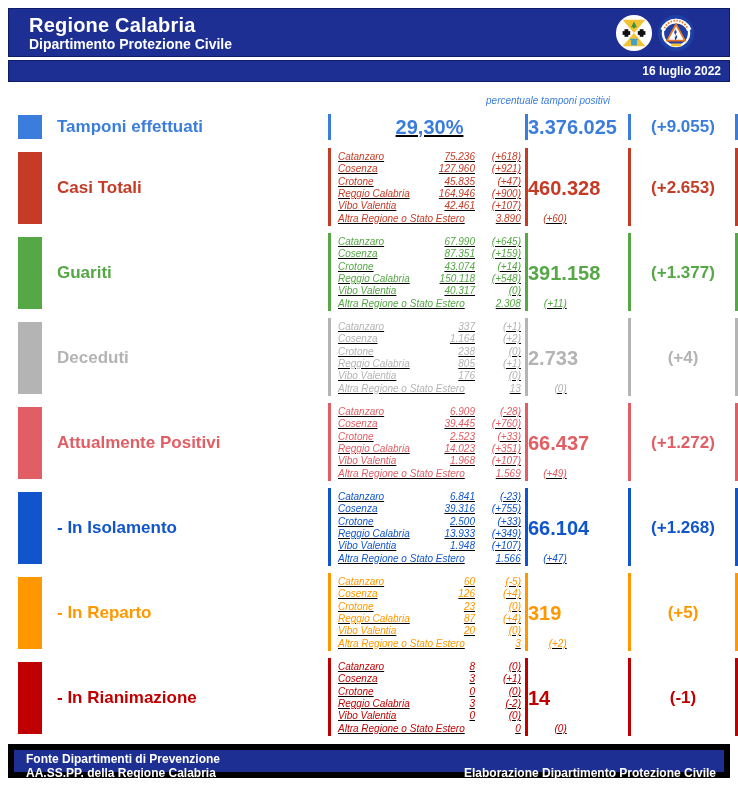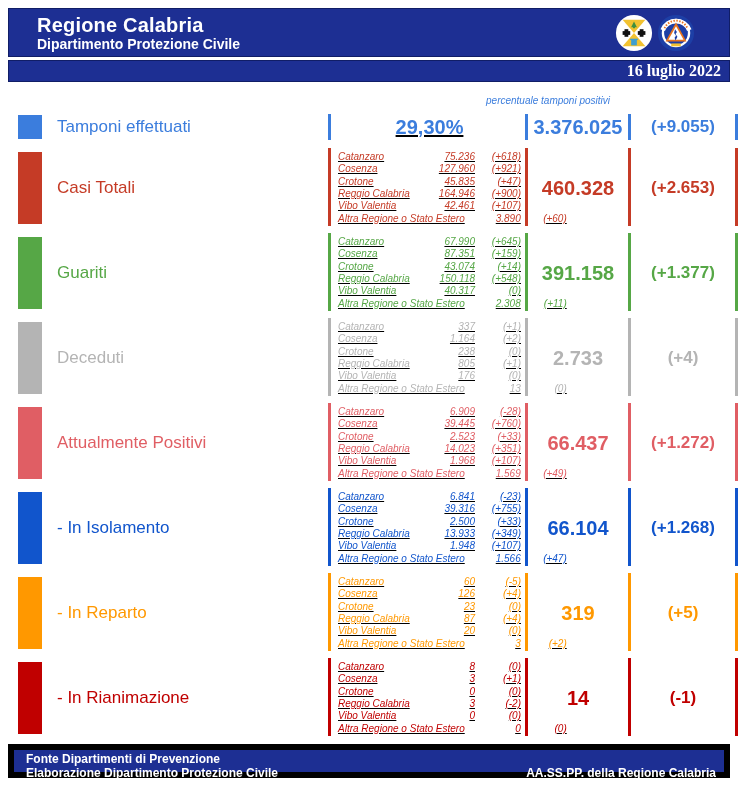--- a/index.html
+++ b/index.html
@@ -9,71 +9,71 @@
     background:#ffffff;
     width:738px; height:789px;
     position:relative;
   }
   .frame { padding:8px 8px 0 8px; }
 
   
   .main-header {
     background:var(--navy); border:1px solid #101d66;
     height:49px; display:flex; align-items:center;
-    padding:0 10px 0 28px; position:relative;
+    padding:0 10px 0 20px; position:relative;
   }
   .titles { flex:1; }
   .title { color:#ffffff; font-weight:bold; font-size:20px; line-height:22px; letter-spacing:.2px; }
   .subtitle { color:#ffffff; font-weight:bold; font-size:14px; line-height:16px; }
   .logos { display:flex; gap:4px; align-items:center; margin-right:24px; }
   .logo { width:38px; height:38px; }
 
   .date-bar {
     background:var(--navy); border:1px solid #101d66; margin-top:3px;
     height:22px; display:flex; align-items:center; justify-content:space-between;
     padding:0 8px 0 12px;
   }
   .date-bar .bar-label { color:#fff; font-weight:bold; font-size:12.5px;margin-top:37px; }
-  .date-bar .bar-date  { color:#fff; font-weight:bold; font-size:16px;font-family:Liberation Serif, serif; }
+  .date-bar .bar-date  { color:#fff; font-weight:bold; font-size:12px; }
 
   
   .grid-row {
     display:grid;
     grid-template-columns:24px 286px 3px 194px 3px 100px 3px 104px 3px;
     padding-left:10px; align-items:center;
   }
   .col-headers { margin-top:11px; height:13px; align-items:end;gap:40px; }
   .col-head { color:#3b7ddd; font-style:italic; font-size:10px; text-align:center; line-height:11px; }
 
   .stat-row { margin-top:5px; --c:#333; }
   .row-summary { height:32px; }
   .row-detail  { height:80px; }
 
   .bar-cell { align-self:stretch; display:flex; align-items:center; }
   .color-bar { background:var(--c); width:24px; }
   .row-detail .color-bar { height:72px; }
   .row-summary .color-bar { height:24px; }
 
   .label-cell { padding-left:15px; }
-  .row-label { color:var(--c); font-weight:normal; font-size:17px; }
+  .row-label { color:var(--c); font-weight:bold; font-size:17px; }
 
   .sep { background:var(--c); width:3px; align-self:stretch; }
   .row-detail .sep { height:78px; }
   .row-summary .sep { height:26px; align-self:center; }
 
   .mid-cell { padding:0 4px 0 7px;text-decoration:underline; }
   .percent-value { color:var(--c); font-weight:bold; font-size:20px; text-align:center; }
 
   .b-line { display:grid; grid-template-columns:1fr 56px 46px; font-style:italic;
             font-size:10px; line-height:12.3px; color:var(--c); }
   .b-name { text-align:left; white-space:nowrap; }
   .b-val { text-align:right; }
   .b-delta { text-align:right; }
 
-  .total-cell { color:var(--c); font-weight:bold; font-size:20px; text-align:center; }
+  .total-cell { color:var(--c); font-weight:bold; font-size:20px; }
   .var-cell   { color:var(--c); font-weight:bold; font-size:17px; text-align:center; }
 
   
   .main-footer {
     background:var(--navy); border:6px solid #000000;
     margin-top:6px; height:34px; padding:2px 8px 3px 12px;
     display:flex; flex-direction:column; justify-content:space-between;
   }
   .footer-top { color:#fff; font-weight:bold; font-size:12px; }
   .footer-bottom { display:flex; justify-content:space-between; }
@@ -463,18 +463,18 @@
     <div class="total-cell">14</div>
     <div class="sep"></div>
     <div class="var-cell">(-1)</div>
     <div class="sep"></div>
   </section>
 </main>
 
   <footer class="main-footer">
     <div class="footer-top">Fonte Dipartimenti di Prevenzione</div>
     <div class="footer-bottom">
+      <span>AA.SS.PP.  della Regione Calabria</span>
       <span>Elaborazione Dipartimento Protezione Civile</span>
-      <span>AA.SS.PP.  della Regione Calabria</span>
     </div>
   </footer>
 
 </div>
 
 </body></html>

